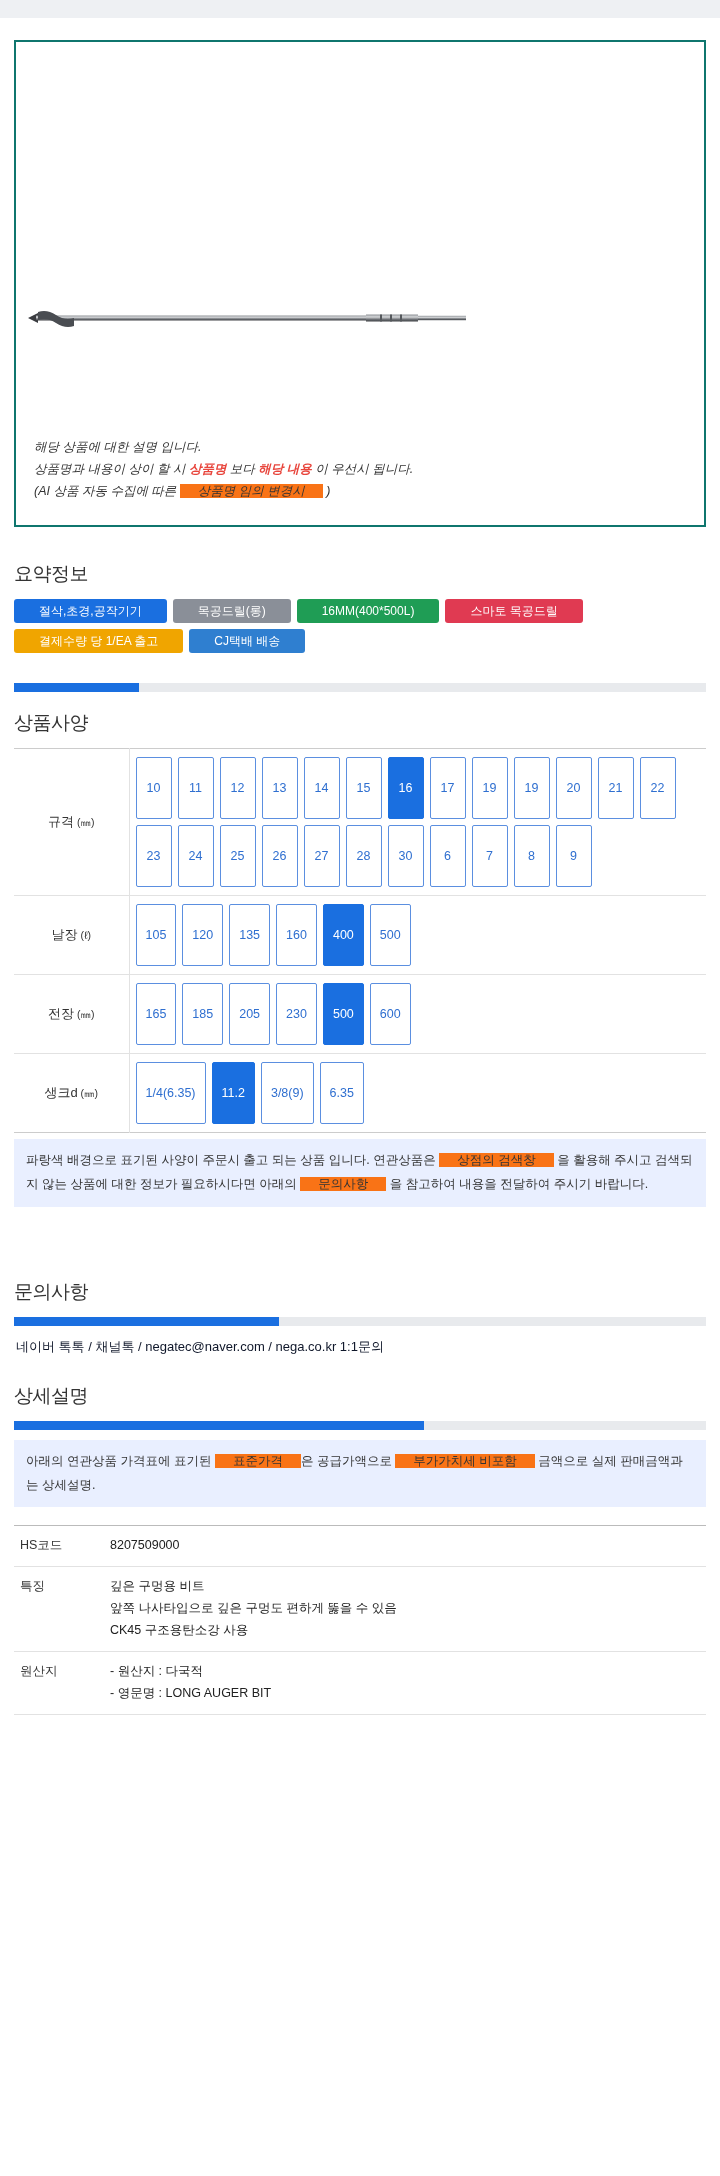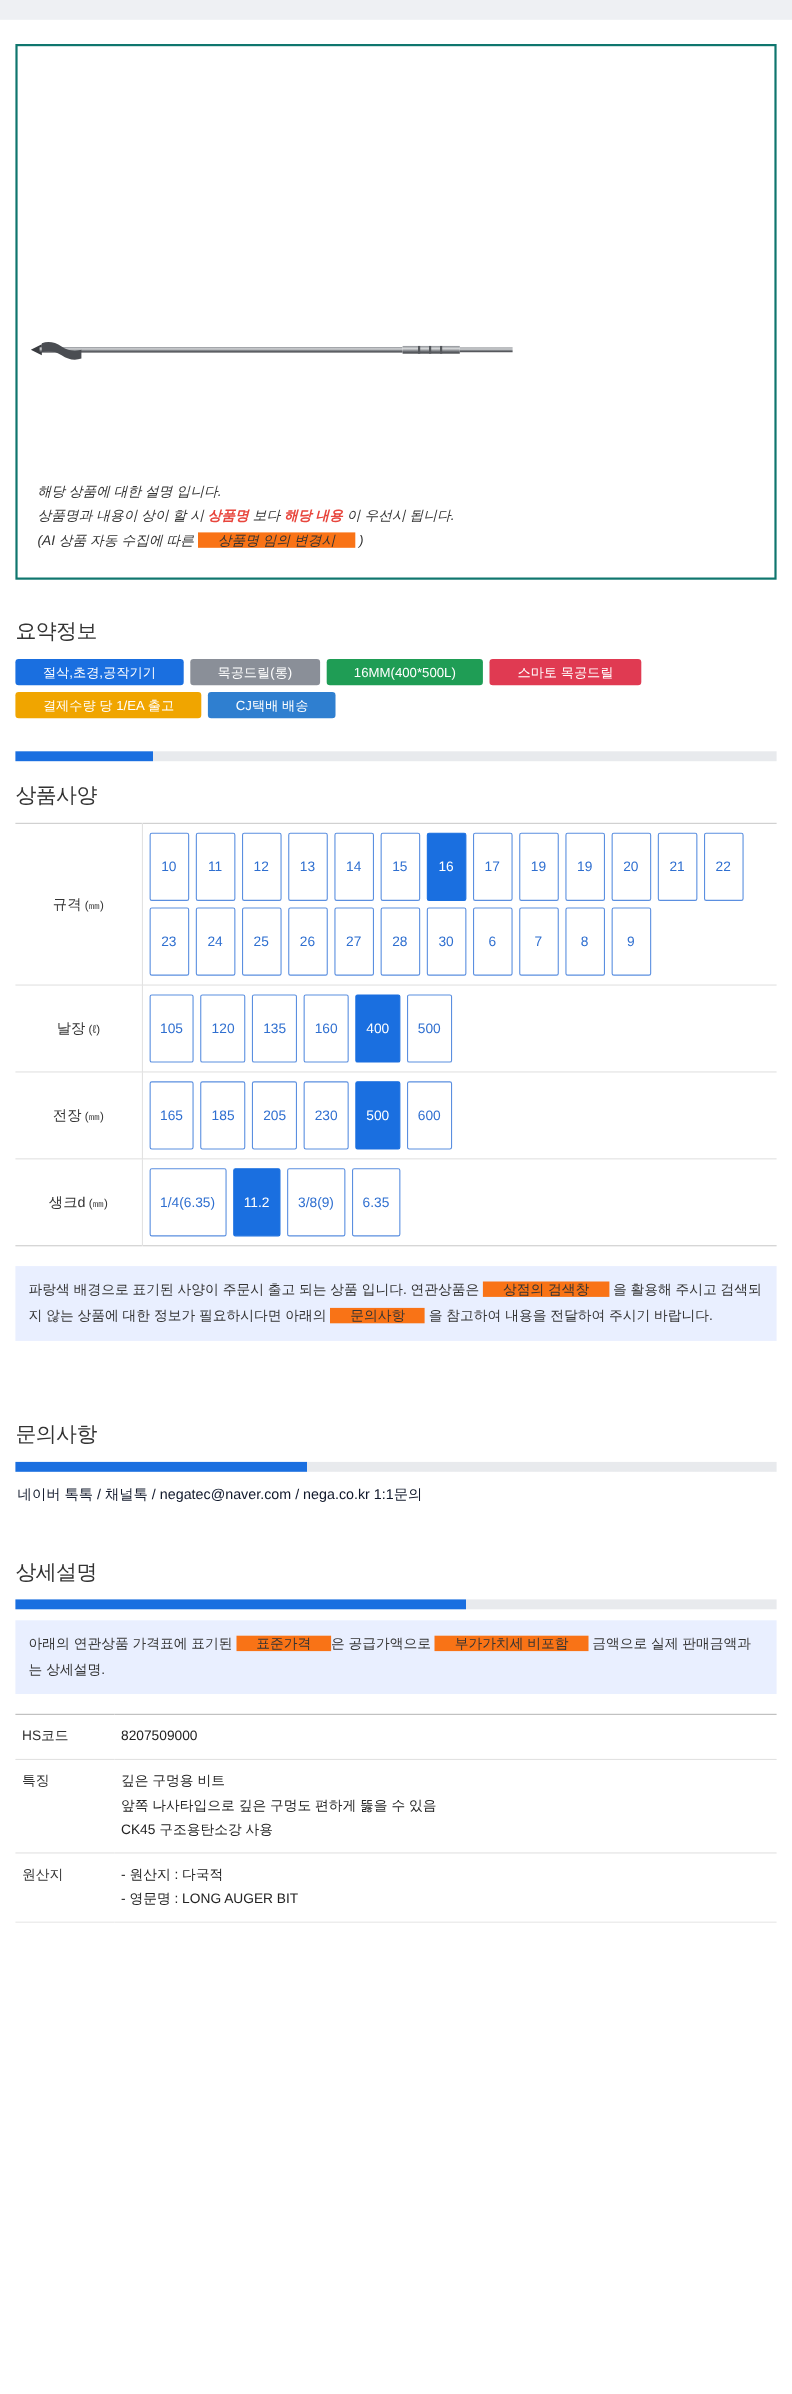--- a/index.html
+++ b/index.html
@@ -120,21 +120,21 @@
     color:#fff;
   }
 
   
   .note {
     background:#e9efff;
     color:#333;
     font-size:12.5px;
     line-height:1.9;
     padding:10px 12px;
-    margin-top:18px;
+    margin-top:6px;
   }
   .contact-line {
     color:#0f172a;
     font-size:13px;
     padding:12px 2px 0 2px;
   }
 
   
   table.detail {
     width:100%;
@@ -294,21 +294,21 @@
 
     <div class="note">
       <span>파랑색 배경으로 표기된 사양이 주문시 출고 되는 상품 입니다. 연관상품은 </span><span class="hl-yellow">상점의 검색창</span><span> 을 활용해 주시고 검색되지 않는 상품에 대한 정보가 필요하시다면 아래의 </span><span class="hl-yellow">문의사항</span><span> 을 참고하여 내용을 전달하여 주시기 바랍니다.</span>
     </div>
 
     <h2 class="sec" style="margin-top:72px">문의사항</h2>
     <div class="blue-rule wide" style="margin-top:0"></div>
     <div class="contact-line">네이버 톡톡 / 채널톡 / negatec@naver.com / nega.co.kr 1:1문의</div>
 
 
-    <h2 class="sec" style="margin-top:48px">상세설명</h2>
+    <h2 class="sec" style="margin-top:27px">상세설명</h2>
     <div class="blue-rule wider" style="margin-top:0"></div>
 
     <div class="note" style="margin-top:10px">
       <span>아래의 연관상품 가격표에 표기된 </span><span class="hl-yellow">표준가격</span><span>은 공급가액으로 </span><span class="hl-yellow">부가가치세 비포함</span><span> 금액으로 실제 판매금액과는 상세설명.</span>
     </div>
 
     <table class="detail">
       <tbody id="detail-body">
           <tr>
             <td class="dlabel">HS코드</td>

